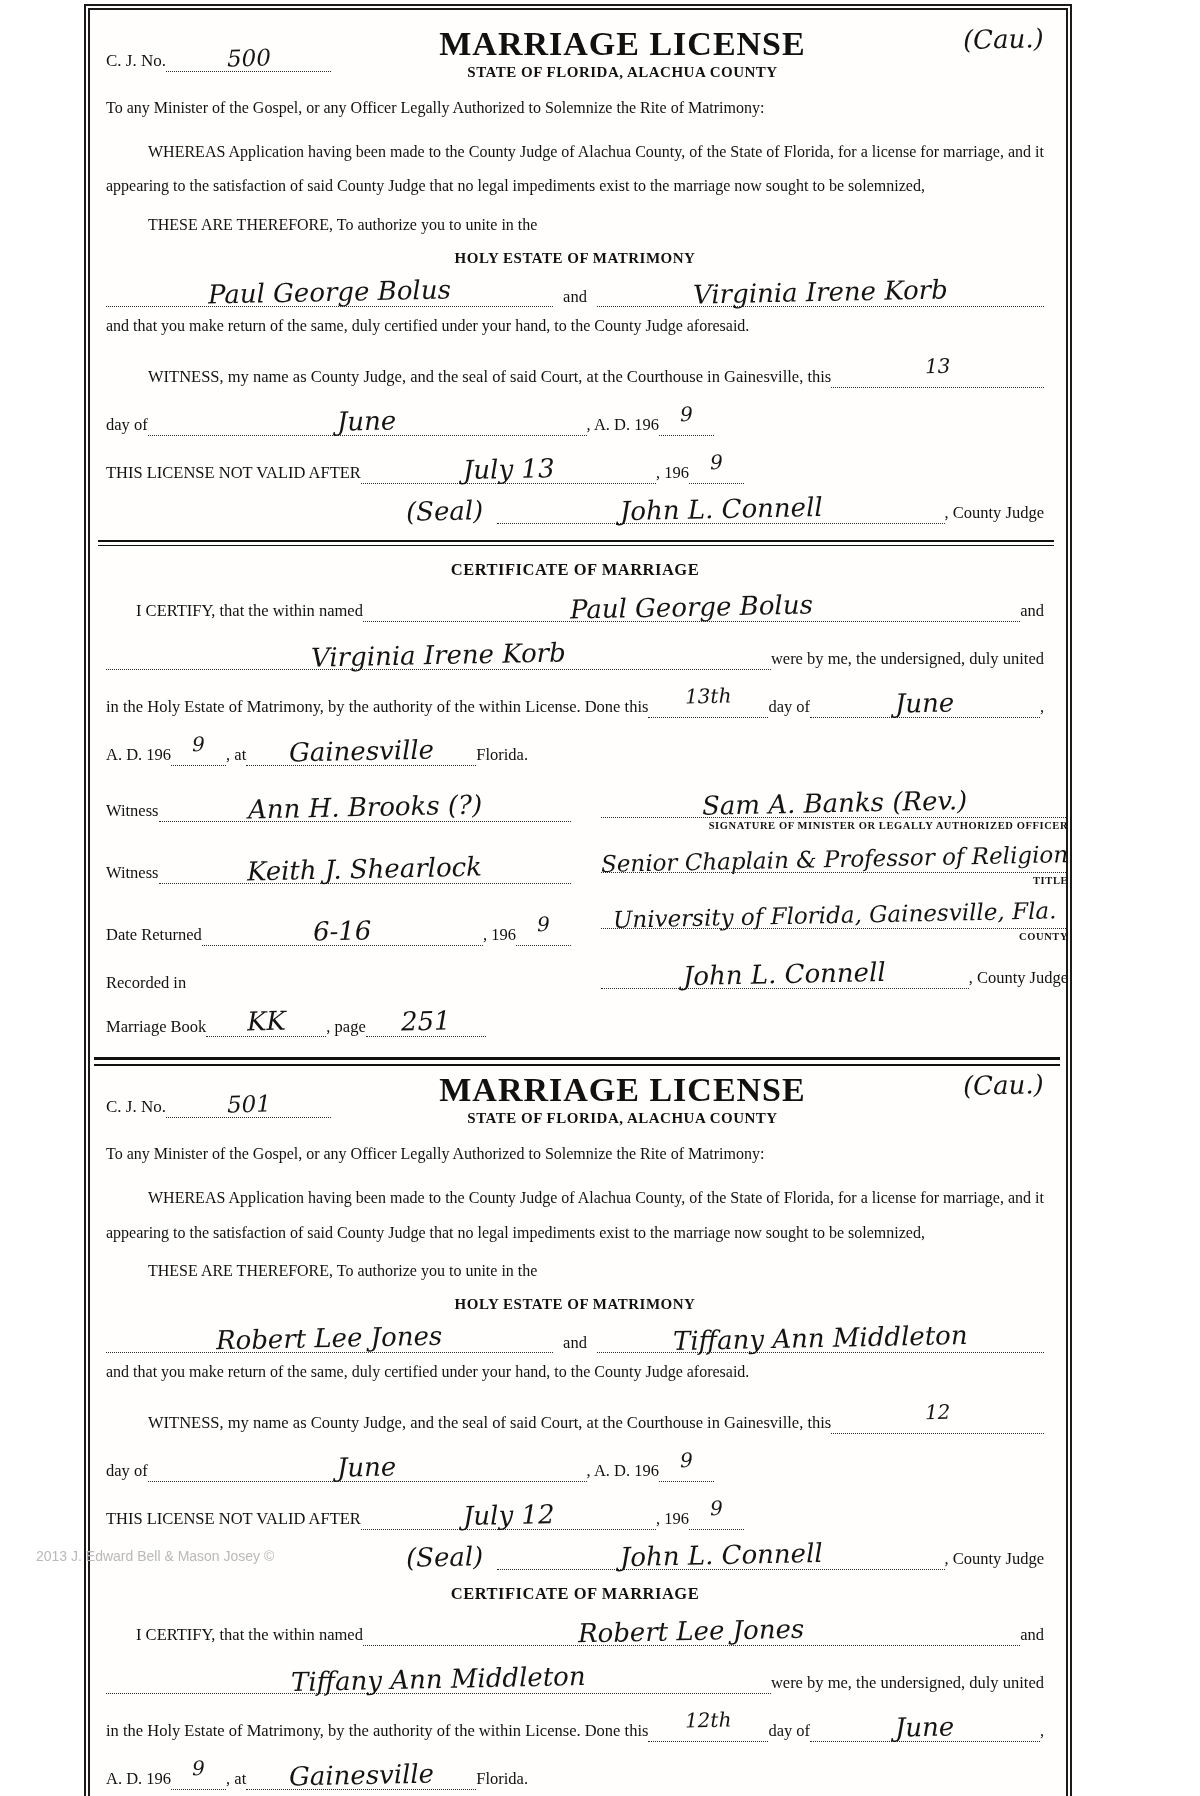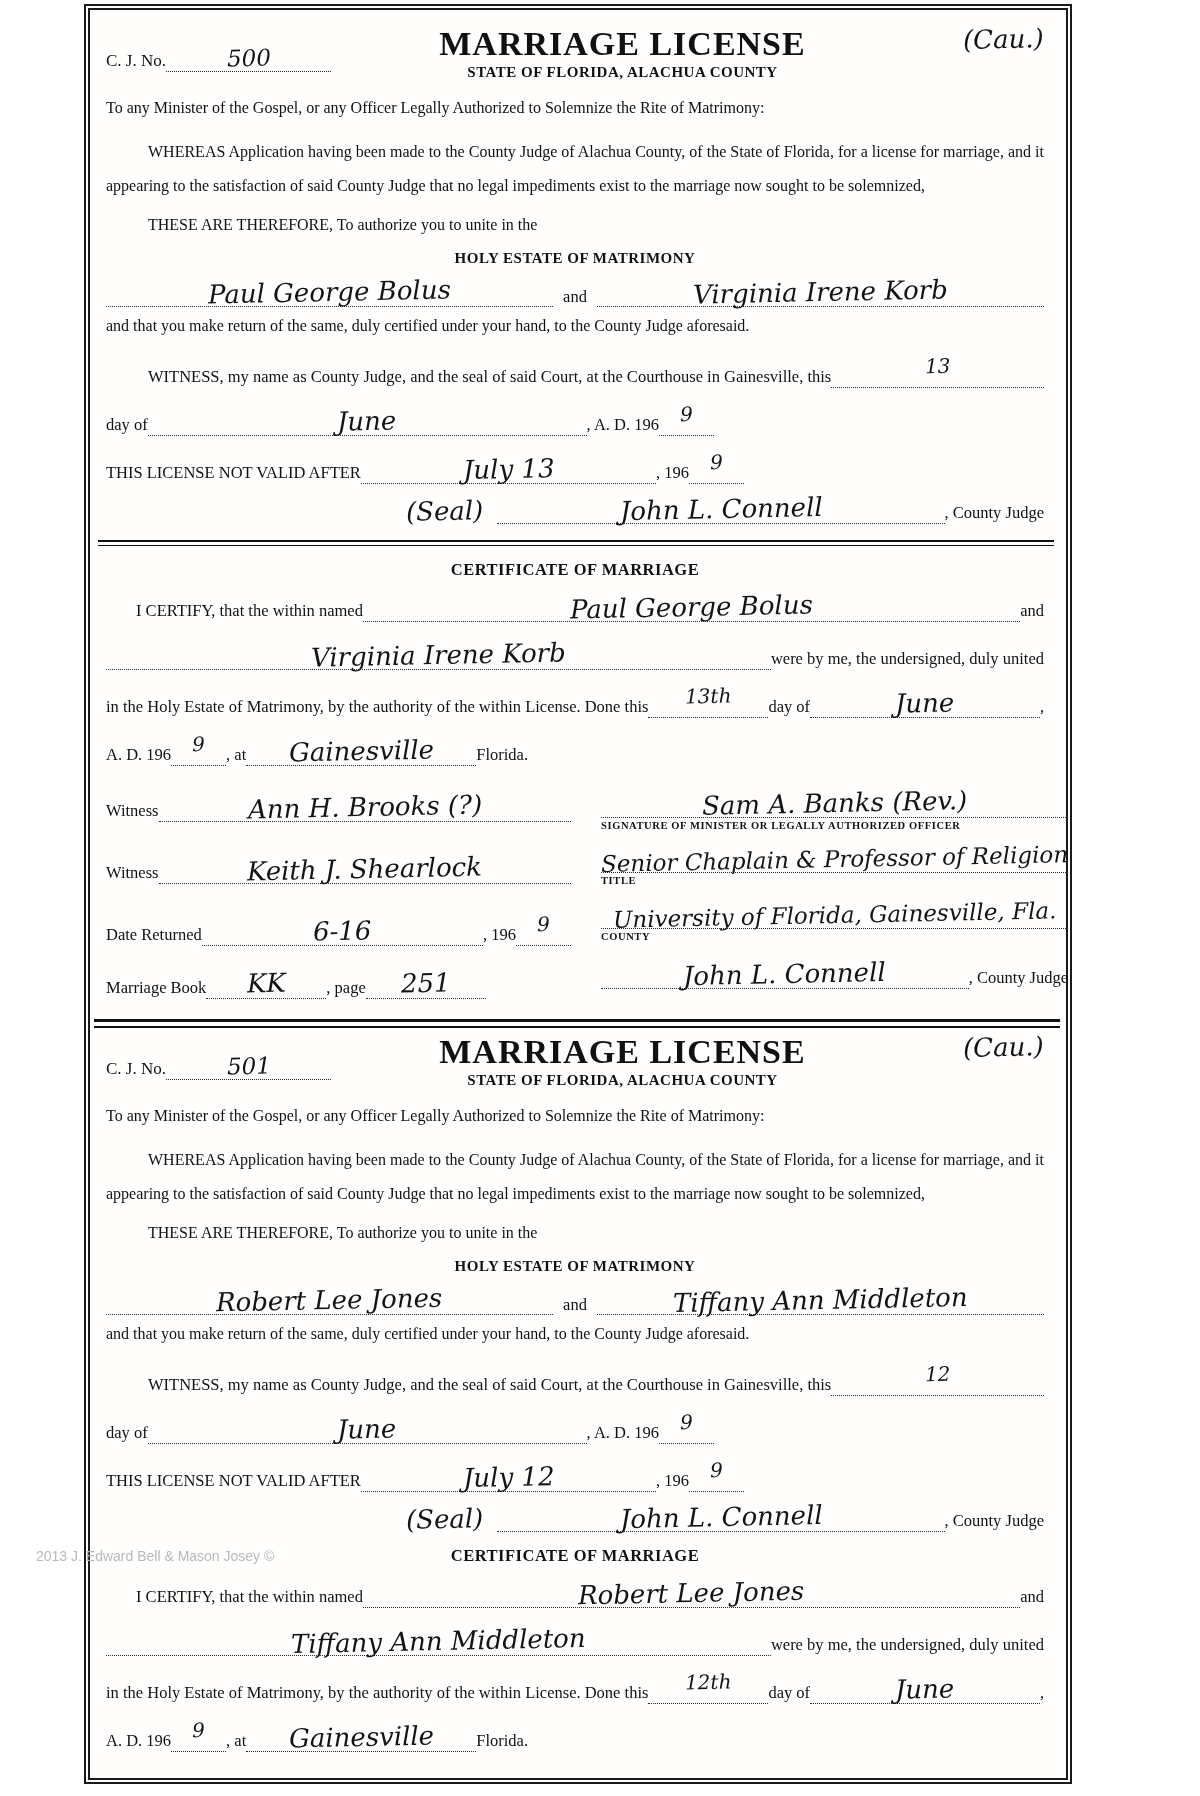--- a/index.html
+++ b/index.html
@@ -26,21 +26,21 @@
   .fill.xs{flex:0 0 55px;}
   .fill.md{flex:0 0 230px;}
   .hw{font-family:"DejaVu Serif",serif;font-style:italic;font-size:23px;line-height:.9;display:inline-block;transform:rotate(-1.2deg);margin-bottom:-3px;color:#141414;white-space:nowrap;}
   .hw.big{font-size:26px;}
   .hw.sup{position:relative;top:-9px;font-size:20px;}
   .seal{margin:0 14px 0 40px;}
   
   .cols{display:flex;margin-top:4px;}
   .col-l{flex:0 0 465px;padding-right:30px;}
   .col-r{flex:1;}
-  .cap{font-size:10.5px;font-weight:bold;letter-spacing:.6px;text-align:left;line-height:1.5;font-family:"Liberation Serif",serif;}
+  .cap{font-size:10.5px;font-weight:bold;letter-spacing:.6px;text-align:right;line-height:1.5;font-family:"Liberation Serif",serif;}
   .sig-row{display:flex;align-items:flex-end;font-size:16.5px;margin-top:26px;}
   .recorded{margin-top:26px;font-size:16.5px;line-height:1.35;}
   .recorded .row{margin-top:16px;}
   
   .rule-double{border-top:2px solid #111;border-bottom:1px solid #111;height:3px;margin:16px -10px 0 -8px;}
   .form-split{border-top:3px solid #111;border-bottom:2px solid #111;height:4px;margin:20px -16px 0 -12px;}
   .watermark{position:absolute;left:36px;top:1548px;font-family:"Liberation Sans",sans-serif;font-size:14px;color:#b9b9b9;z-index:5;}
 </style>
 </head>
 <body>
@@ -140,20 +140,21 @@
           <span class="lbl">Witness</span>
           <span class="fill"><span class="hw big">Keith J. Shearlock</span></span>
         </div>
         <div class="sig-row" style="margin-top:36px">
           <span class="lbl">Date Returned</span>
           <span class="fill"><span class="hw big">6-16</span></span>
           <span class="lbl">, 196</span>
           <span class="fill xs"><span class="hw sup">9</span></span>
         </div>
         <div class="recorded">
+          <div>Recorded in</div>
           <div class="row">
             <span class="lbl">Marriage Book</span>
             <span class="fill sm"><span class="hw big">KK</span></span>
             <span class="lbl">, page</span>
             <span class="fill sm"><span class="hw big">251</span></span>
           </div>
         </div>
       </div>
       <div class="col-r">
         <div class="sig-row" style="margin-top:22px">

